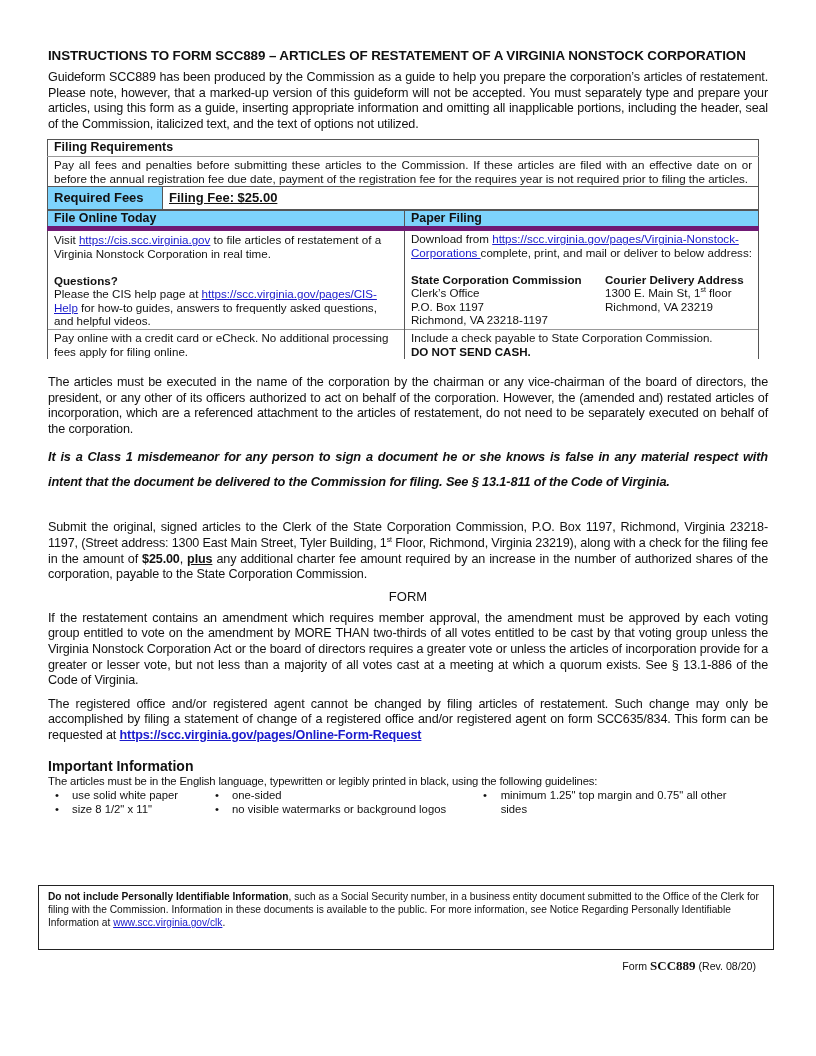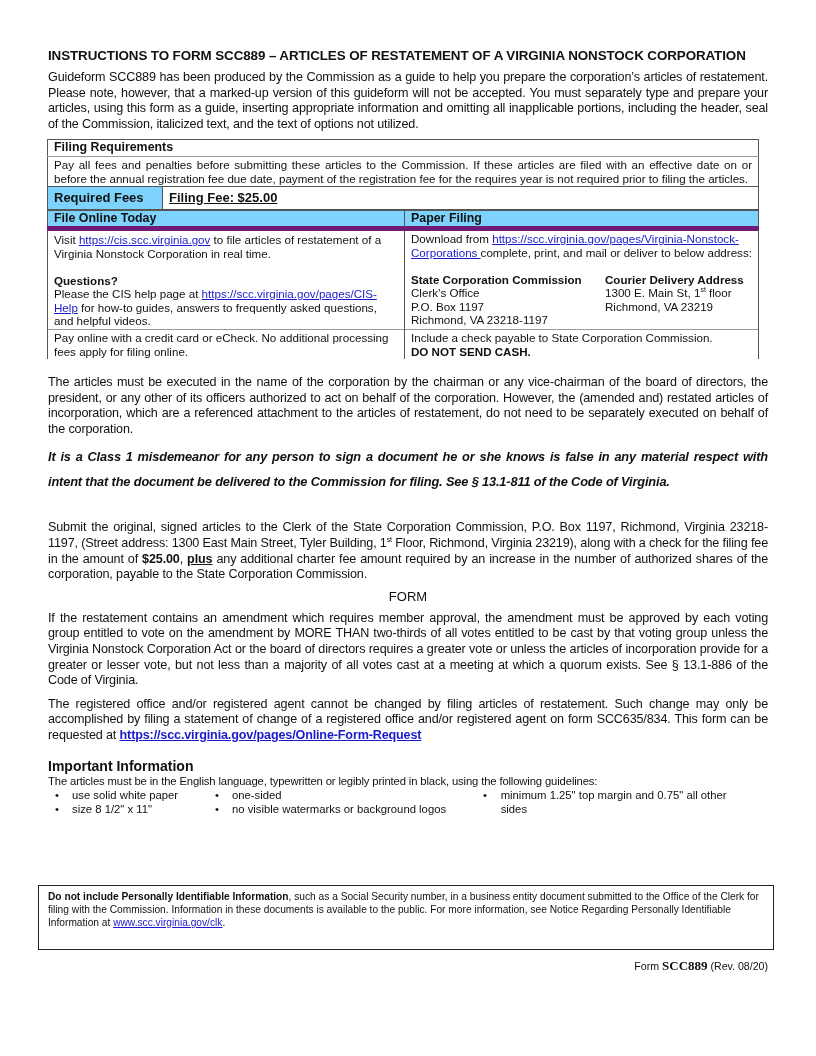--- a/index.html
+++ b/index.html
@@ -30,21 +30,21 @@
   .imp-h { font-weight: bold; font-size: 14px; margin-top: 14px; }
   .imp-p { font-size: 11.3px; line-height: 13.6px; margin-top: 1px; text-align: left; }
   .bullets { display: flex; font-size: 11.3px; line-height: 13.4px; margin-top: 1px; }
   .bcol { display: flex; flex-direction: column; }
   .bitem { display: flex; }
   .bdot { width: 24px; padding-left: 7px; box-sizing: border-box; }
   .bcol1 { width: 160px; }
   .bcol2 { width: 268px; }
   .bcol3 { width: 270px; }
   .pii { position: absolute; left: 38px; top: 885px; width: 736px; border: 1px solid #222; padding: 4px 9px 20px 9px; box-sizing: border-box; font-size: 10.2px; line-height: 13px; }
-  .footer { position: absolute; right: 48px; top: 958px; font-size: 10.6px; }
+  .footer { position: absolute; right: 60px; top: 958px; font-size: 10.6px; }
   .footer .fnum { font-family: "Liberation Serif", serif; font-weight: bold; font-size: 13px; }
   sup { font-size: 7px; line-height: 0; }
 </style>
 </head>
 <body>
 
 <div class="page">
   <div class="title">INSTRUCTIONS TO FORM SCC889 – ARTICLES OF RESTATEMENT OF A VIRGINIA NONSTOCK CORPORATION</div>
   <p class="intro">Guideform SCC889 has been produced by the Commission as a guide to help you prepare the corporation’s articles of restatement.  Please note, however, that a marked-up version of this guideform will not be accepted.  You must separately type and prepare your articles, using this form as a guide, inserting appropriate information and omitting all inapplicable portions, including the header, seal of the Commission, italicized text, and the text of options not utilized.</p>
 

